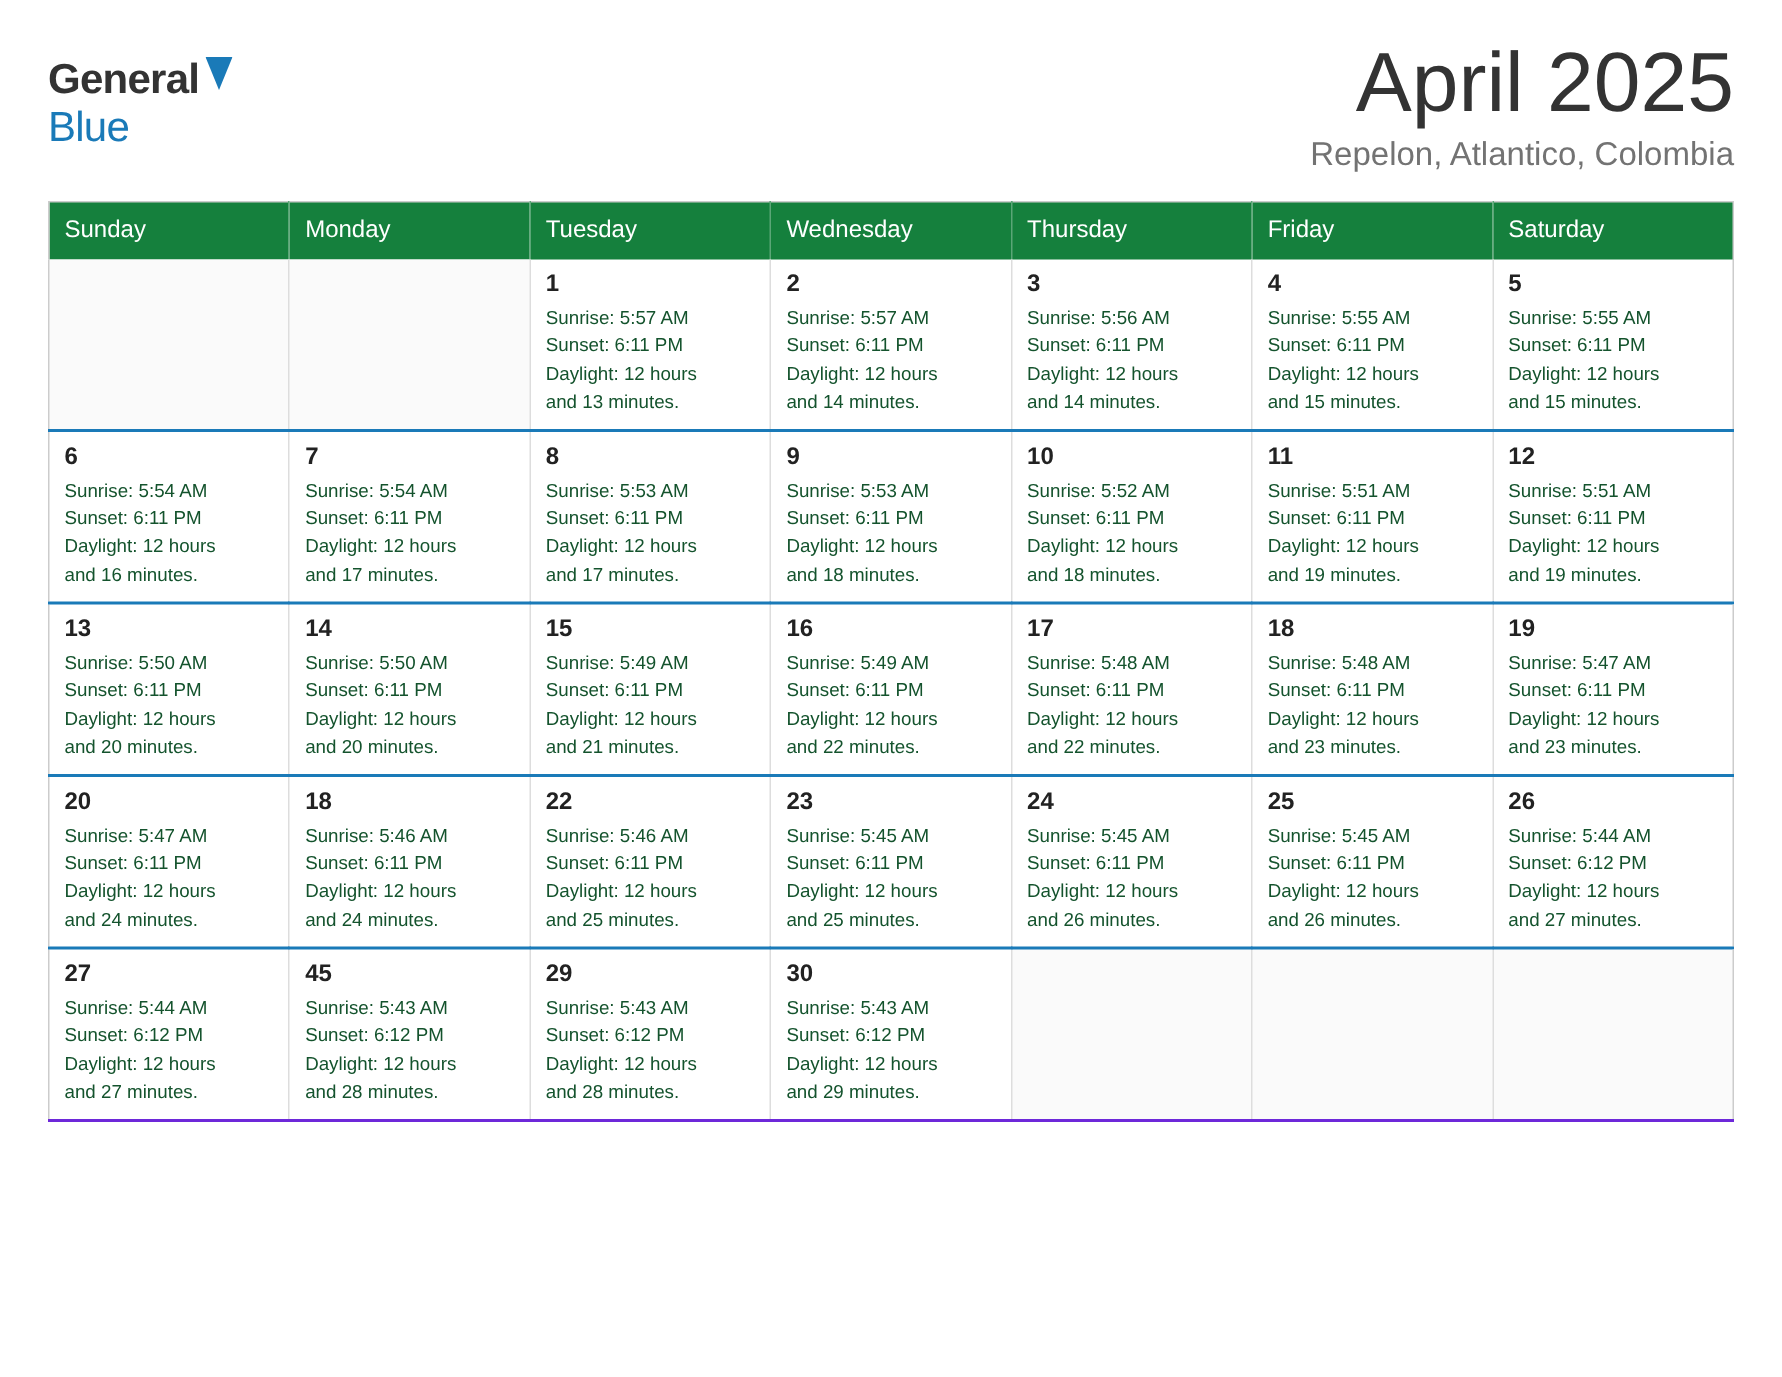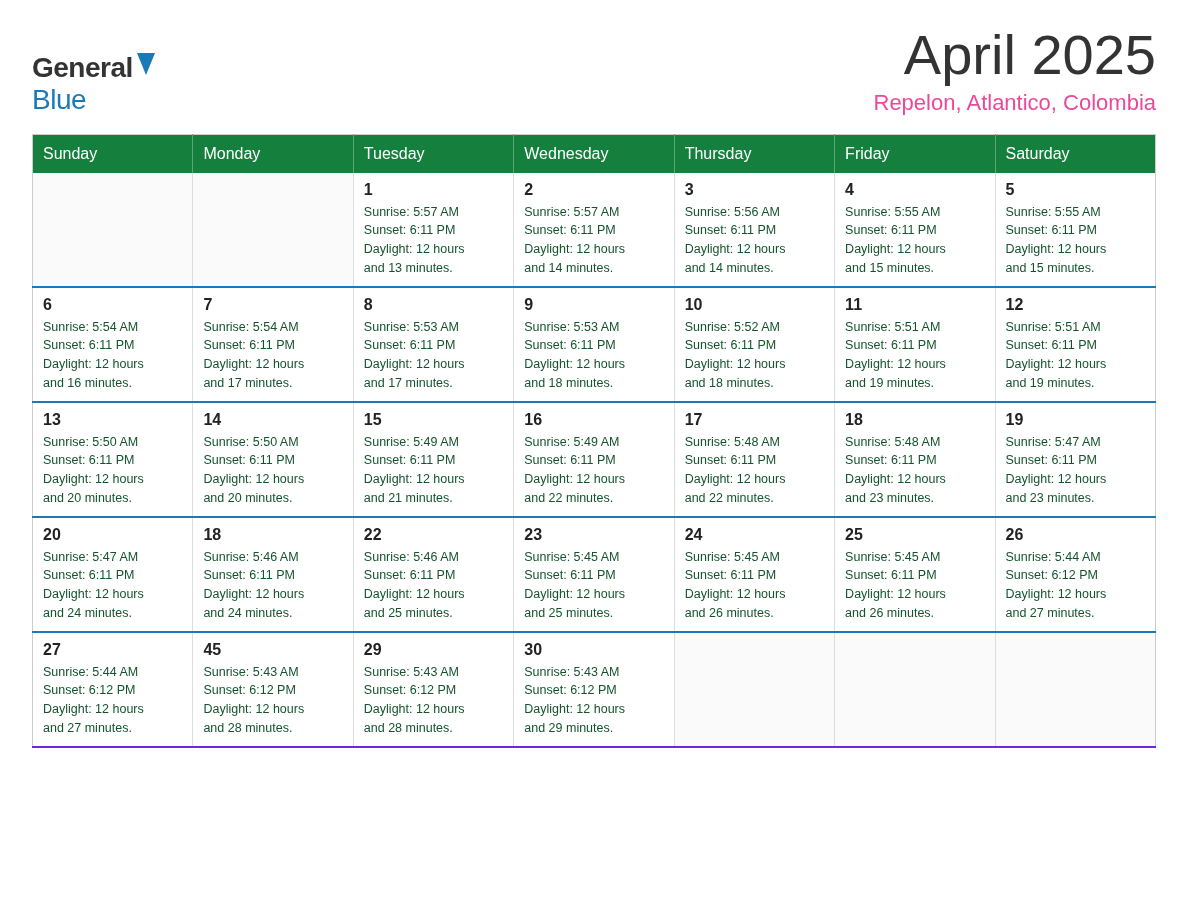--- a/index.html
+++ b/index.html
@@ -7,21 +7,21 @@
       font-family: Arial, sans-serif;
       background: #fff;
       color: #222;
       padding: 24px 32px;
       width: 1188px;
       min-height: 918px;
     }
     .header {
       display: flex;
       justify-content: space-between;
-      align-items: flex-end;
+      align-items: center;
       margin-bottom: 18px;
     }
     .logo {
       display: flex;
       flex-direction: column;
       align-items: flex-start;
     }
     .logo-general {
       font-size: 28px;
       font-weight: bold;
@@ -40,21 +40,21 @@
       text-align: right;
     }
     .month-title {
       font-size: 56px;
       font-weight: 300;
       color: #333;
       line-height: 1.1;
     }
     .location {
       font-size: 22px;
-      color: #ec4899;
+      color: #737373;
       margin-top: 4px;
     }
     .calendar {
       width: 100%;
       border-collapse: collapse;
       border: 1px solid #ccc;
     }
     .calendar thead tr {
       background-color: #15803d;
     }

